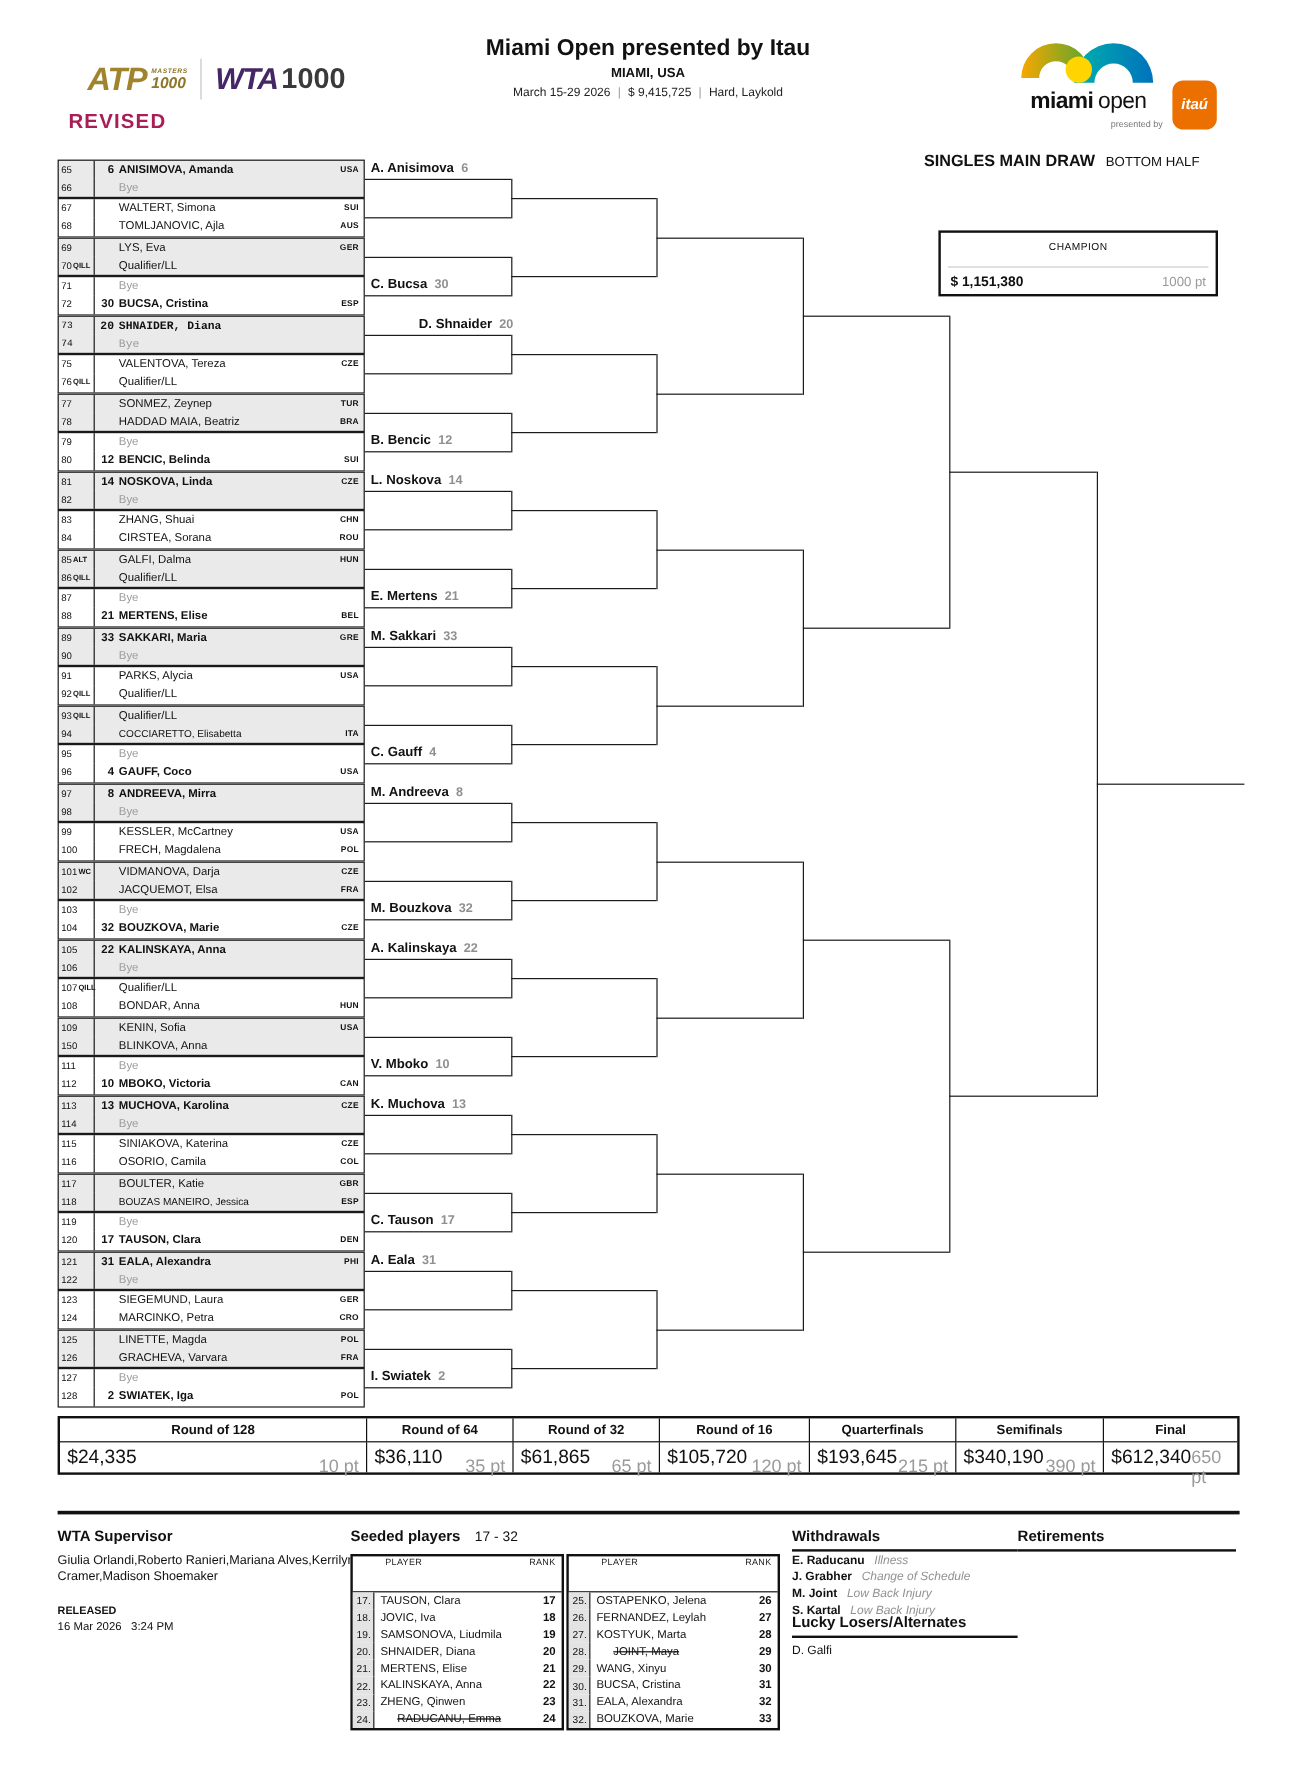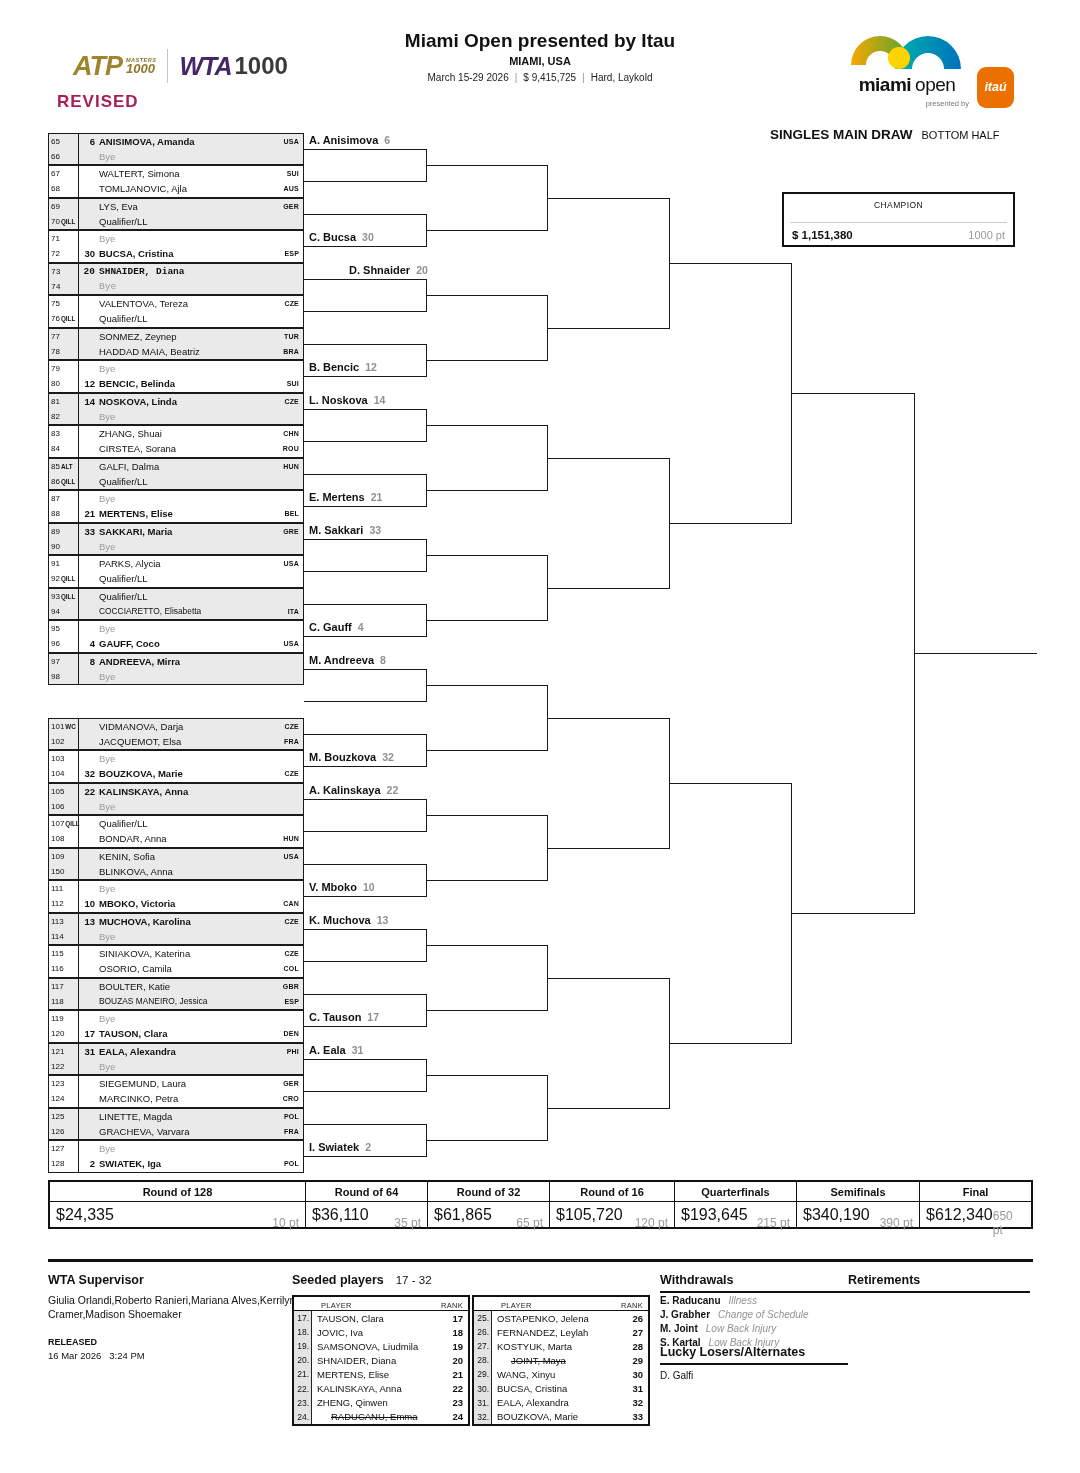--- a/index.html
+++ b/index.html
@@ -65,38 +65,38 @@
 
   
   #prize { left:48px; top:1180px; display:grid; border:2px solid #111;
            grid-template-columns:256px 122px 122px 125px 122px 123px 111px; }
   .pth { height:20px; display:flex; align-items:center; justify-content:center;
          font-size:11px; font-weight:700; border-right:1px solid #111; border-bottom:1px solid #111; }
   .ptv { height:25px; display:flex; align-items:center; justify-content:space-between;
          padding:0 6px; border-right:1px solid #111; }
   .pth.last, .ptv.last { border-right:none; }
   .ptv .pz { font-size:16px; font-weight:500; }
-  .ptv .pp { font-size:12px; color:#9a9a9a;margin-top:16px; }
+  .ptv .pp { font-size:15px; color:#9a9a9a;margin-top:16px; }
 
   .thickrule { left:48px; top:1259px; width:985px; height:3px; background:#111; }
 
   
   .ftitle { font-size:12.5px; font-weight:800; }
   .frule { height:1.5px; background:#111; margin-top:4px; }
   .sup { left:48px; top:1273px; width:270px; }
   .sup-names { font-size:10.5px; line-height:13.5px; margin-top:7px; width:268px; }
   .sup-rel { font-size:9px; font-weight:800; margin-top:16px; }
   .sup-date { font-size:9.5px; margin-top:3px; white-space:pre; }
 
   .seeded { left:292px; top:1273px; }
   .seeded-title { display:flex; align-items:baseline; }
   .seeded-range { font-size:11.5px; margin-left:12px; }
   .stables { display:flex; gap:2px; margin-top:8px; }
   .stable { width:178px; border:2px solid #111; background:#fff; }
-  .sthead { display:flex; height:14px; align-items:flex-end; border-bottom:1px solid #111;
+  .sthead { display:flex; height:30px; align-items:flex-start; border-bottom:1px solid #111;
             font-size:7.5px; letter-spacing:.3px; color:#222; }
   .sthead .hp { margin-left:27px; } .sthead .hr { margin-left:auto; margin-right:5px; }
   .strow { display:flex; height:14.1px; align-items:center; }
   .stnum { width:18px; align-self:stretch; background:#e3e3e3; border-right:1px solid #222;
            display:flex; align-items:center; justify-content:flex-end; padding-right:2px; font-size:8.5px; flex:none; }
   .stname { padding-left:5px; font-size:9.5px; white-space:nowrap; }
   .stname.strike { text-decoration:line-through;padding-left:19px; }
   .strank { margin-left:auto; padding-right:5px; font-size:9.5px; font-weight:700; }
 
   .wd { left:660px; top:1273px; width:188px; }
@@ -380,20 +380,34 @@
       <div class="pair even" style="top: 520px;">
         <div class="prow k-s">
           <span class="num">97</span>
           <span class="seed">8</span>
           <span class="pname">ANDREEVA, Mirra</span>
         </div>
         <div class="prow k-b">
           <span class="num">98</span>
           <span class="seed"></span>
           <span class="pname">Bye</span>
+        </div>
+      </div>
+      <div class="pair odd" style="top: 552.5px;">
+        <div class="prow k-p">
+          <span class="num">99</span>
+          <span class="seed"></span>
+          <span class="pname">KESSLER, McCartney</span>
+          <span class="ctry">USA</span>
+        </div>
+        <div class="prow k-p">
+          <span class="num">100</span>
+          <span class="seed"></span>
+          <span class="pname">FRECH, Magdalena</span>
+          <span class="ctry">POL</span>
         </div>
       </div>
       <div class="pair even" style="top: 585px;">
         <div class="prow k-p">
           <span class="num">101<span class="tag">WC</span></span>
           <span class="seed"></span>
           <span class="pname">VIDMANOVA, Darja</span>
           <span class="ctry">CZE</span>
         </div>
         <div class="prow k-p">

